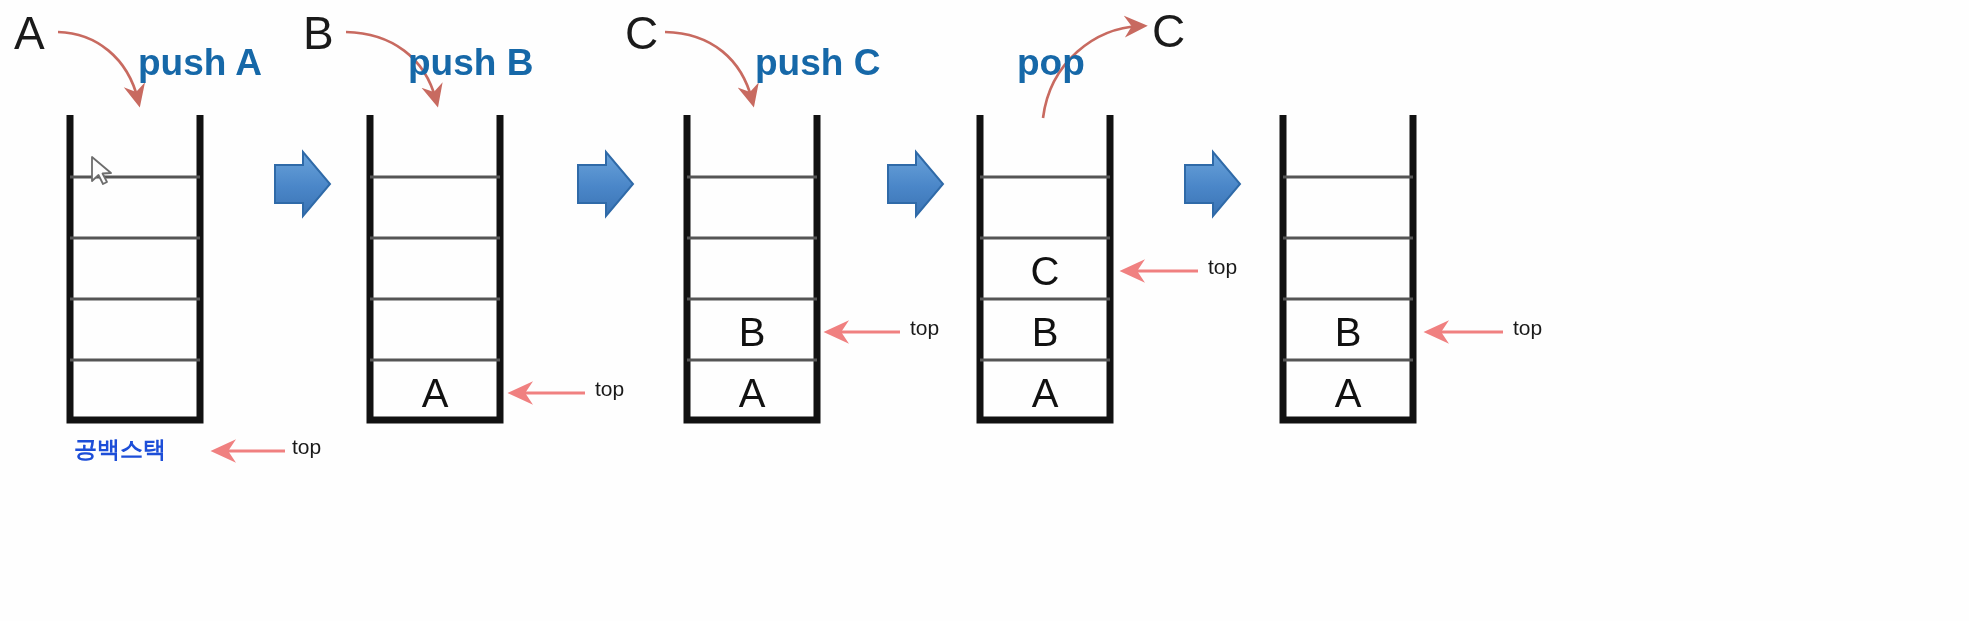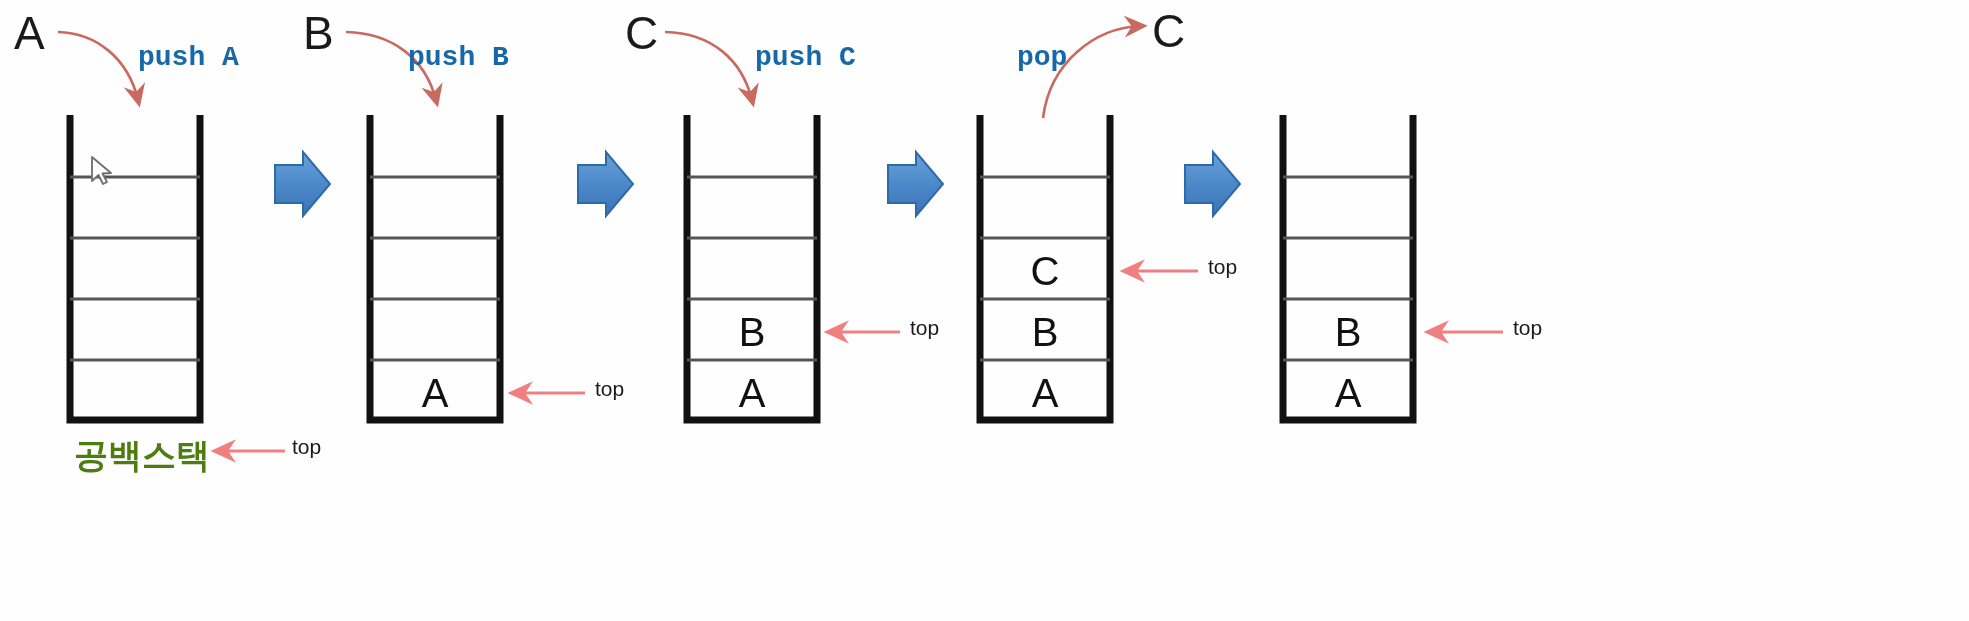--- a/index.html
+++ b/index.html
@@ -12,39 +12,39 @@
   svg.layer{position:absolute;left:0;top:0;width:1969px;height:621px;overflow:visible;}
   .txt{position:absolute;white-space:nowrap;}
 
   
   .src-letter{
     font-size:46px;color:#1a1a1a;font-weight:400;
     font-family:"Liberation Sans", sans-serif;line-height:1;
   }
   
   .op-label{
-    font-size:28px;font-weight:bold;color:#1668a8;
-    font-family:Liberation Mono, monospace;line-height:1;
+    font-size:37px;font-weight:bold;color:#1668a8;
+    font-family:Liberation Sans, sans-serif;line-height:1;
   }
   
   .pop-letter{
     font-size:46px;color:#1a1a1a;line-height:1;
   }
   
   .cell-letter{
     position:absolute;font-size:40px;color:#111;line-height:1;
     text-align:center;
   }
   
   .top-label{
     font-size:21px;color:#1a1a1a;line-height:1;
   }
   
   .empty-caption{
-    font-size:34px;font-weight:bold;color:#4d7c0f;line-height:1;
+    font-size:23px;font-weight:bold;color:#1d4ed8;line-height:1;
     font-family:"DejaVu Sans", sans-serif;
   }
 </style>
 </head>
 <body>
 
 <div class="canvas">
 
   <svg class="layer" viewBox="0 0 1969 621">
     <defs>

